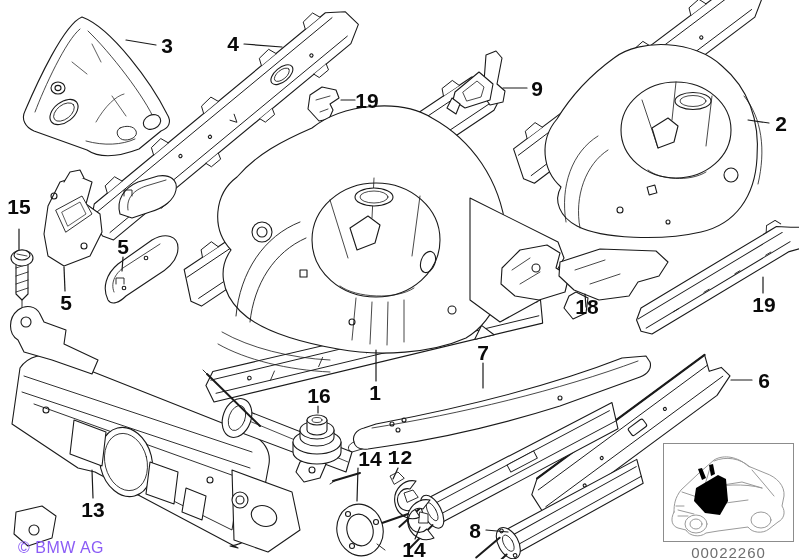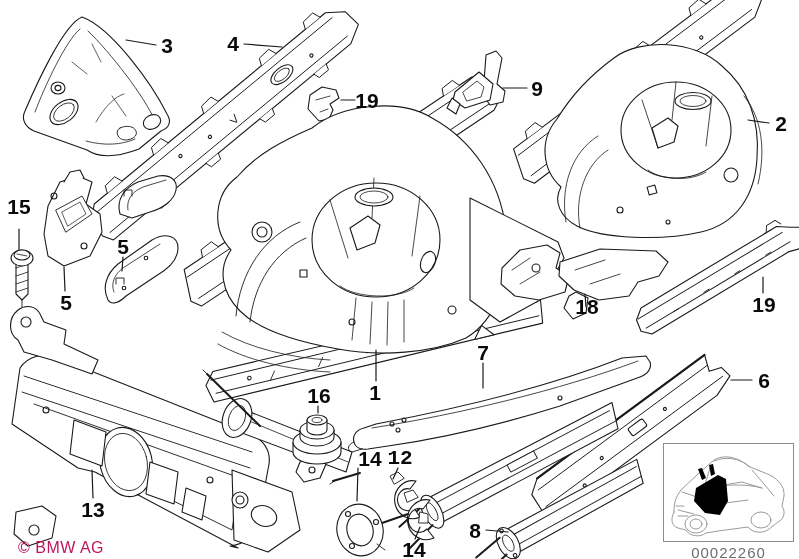--- a/index.html
+++ b/index.html
@@ -2,21 +2,21 @@
 <html><head>
 <meta charset="utf-8">
 <style>
   html,body{margin:0;padding:0;background:#fff;}
   #page{position:relative;width:799px;height:559px;background:#fff;overflow:hidden;
         font-family:"Liberation Sans",sans-serif;color:#0a0a0a;}
   #art{position:absolute;left:0;top:0;}
   .part-label{position:absolute;transform:translate(-50%,-50%);
       font-weight:bold;font-size:21px;line-height:1;color:var(--label,#0a0a0a);
       white-space:nowrap;user-select:none;}
-  #copyright{position:absolute;left:18px;top:539px;font-size:16px;color:#be185d;
+  #copyright{position:absolute;left:18px;top:539px;font-size:16px;color:#8b5cf6;
       letter-spacing:.5px;}
   #thumb{position:absolute;left:663px;top:443px;width:131px;height:99px;
       background:#fff;border:1px solid var(--thumb-border,#8c8c8c);box-sizing:border-box;}
   #diagram-number{position:absolute;left:663px;top:544px;width:131px;text-align:center;
       font-size:15px;letter-spacing:1px;color:var(--num,#6e6e6e);}
 </style>
 </head>
 <body>
 
 <div id="page" style="--label: #0a0a0a; --thumb-border: #8c8c8c; --num: #6e6e6e;">

